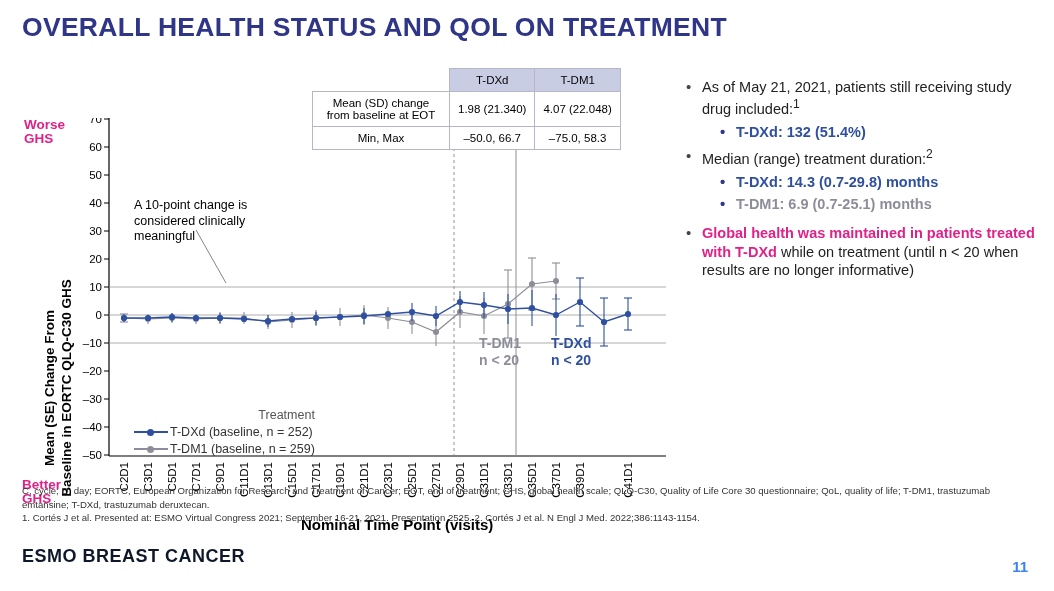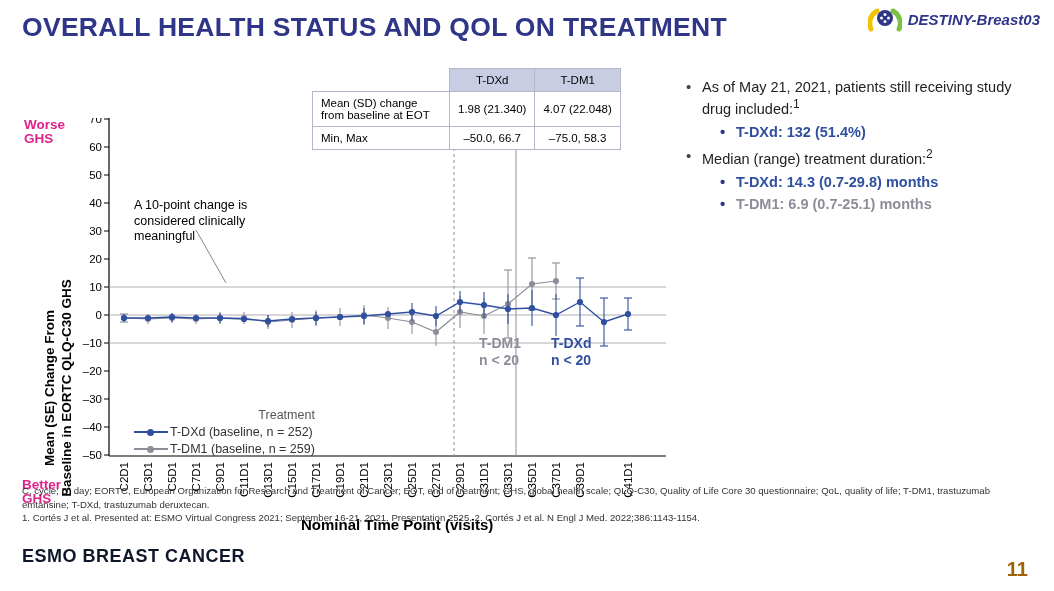--- a/index.html
+++ b/index.html
@@ -11,64 +11,50 @@
   .chart-area{position:absolute;left:16px;top:58px;width:660px;height:420px;}
   .axis-label-left{position:absolute;left:26px;top:150px;width:22px;transform:rotate(-90deg);transform-origin:left top;font-size:13.5px;font-weight:bold;color:#000;white-space:nowrap;}
   .worse{position:absolute;left:8px;top:60px;font-size:13.5px;font-weight:bold;color:#e0218a;line-height:1.05;width:56px;}
   .better{position:absolute;left:6px;top:420px;font-size:13.5px;font-weight:bold;color:#e0218a;line-height:1.05;width:58px;}
   svg.plot{position:absolute;left:60px;top:60px;}
   .xtitle{position:absolute;left:285px;top:458px;font-size:15px;font-weight:bold;color:#000;}
   .annot{position:absolute;left:118px;top:140px;width:160px;font-size:12.5px;color:#000;line-height:1.25;}
   .tbl{position:absolute;left:312px;top:68px;border-collapse:collapse;font-size:11.5px;color:#000;background:#fff;}
   .tbl td,.tbl th{border:1px solid #b6b6c8;padding:5px 8px;text-align:center;font-weight:normal;}
   .tbl th{background:#c9cde4;font-weight:normal;}
-  .tbl td.lbl{text-align:left;width:120px;}
+  .tbl td.lbl{text-align:center;width:120px;}
   .legend{position:absolute;left:118px;top:350px;font-size:12.5px;color:#555;text-align:right;}
   .legend .lrow{display:flex;align-items:center;gap:2px;margin-top:3px;color:#333;}
   .lmark{width:34px;height:2px;position:relative;}
   .lmark i{position:absolute;width:7px;height:7px;border-radius:50%;top:-2.5px;left:13px;}
   .cursor-lbl{position:absolute;font-size:14px;font-weight:bold;line-height:1.2;}
   .bullets{position:absolute;left:686px;top:78px;width:356px;font-size:14.5px;color:#222;}
   .bullets ul{list-style:none;margin:0;padding:0;}
   .bullets li{position:relative;padding-left:16px;margin-bottom:6px;line-height:1.3;}
   .bullets li:before{content:"\2022";position:absolute;left:0;top:-1px;color:#444;font-size:15px;}
   .bullets ul.sub{margin:4px 0 6px 18px;}
   .bullets ul.sub li{margin-bottom:3px;}
   .bullets ul.sub li:before{color:#2f3587;}
   .blue{color:#2f4fa0;font-weight:bold;}
   .gray{color:#8d8d99;font-weight:bold;}
   .pinkp{color:#e0218a;font-weight:bold;}
   .pinknorm{color:#222;font-weight:normal;}
   .footnotes{position:absolute;left:22px;top:484px;width:1010px;font-size:9.6px;color:#333;line-height:1.42;}
   .esmo{position:absolute;left:22px;top:546px;font-size:18px;font-weight:bold;color:#0f172a;letter-spacing:.5px;}
-  .pageno{position:absolute;right:26px;top:558px;font-size:20px;color:#a16207;font-weight:bold;}
+  .pageno{position:absolute;right:26px;top:558px;font-size:15px;color:#3b82f6;font-weight:bold;}
   .tick{font-size:11.5px;fill:#000;}
   .xtick{font-size:11.5px;fill:#000;}
 </style>
 </head>
 <body>
 
 <div class="slide">
 
   <div class="title">OVERALL HEALTH STATUS AND QOL ON TREATMENT</div>
 
-  <div class="logo">
-    <svg width="34" height="28" viewBox="0 0 34 28">
-      <path d="M3 24 A14 14 0 0 1 9 6" stroke="#f2c300" stroke-width="5" fill="none" stroke-linecap="round"></path>
-      <path d="M25 6 A14 14 0 0 1 31 24" stroke="#7ac143" stroke-width="5" fill="none" stroke-linecap="round"></path>
-      <circle cx="17" cy="13" r="8" fill="#2f3587"></circle>
-      <g fill="#ffffff">
-        <circle cx="17" cy="9.5" r="1.5"></circle>
-          <circle cx="13.5" cy="13" r="1.5"></circle>
-        <circle cx="20.5" cy="13" r="1.5"></circle>
-          <circle cx="17" cy="16.5" r="1.5"></circle>
-      </g>
-    </svg>
-    <span class="logo-text">DESTINY-Breast03</span>
-  </div>
 
   <div class="chart-area">
 
     <div class="worse">Worse<br>GHS</div>
     <div class="better">Better<br>GHS</div>
     <div class="axis-label-left">
       <div style="position:absolute;left:-360px;top:0px;width:360px;text-align:center;line-height:1.25;">
         Mean (SE) Change From<br>Baseline in EORTC QLQ-C30 GHS
       </div>
     </div>
@@ -306,20 +292,23 @@
           <li class="blue">T-DXd: 132 (51.4%)</li>
         </ul>
       </li>
       <li>
         <span>Median (range) treatment duration:</span><sup>2</sup>
         <ul class="sub">
           <li class="blue">T-DXd: 14.3 (0.7-29.8) months</li>
           <li class="gray">T-DM1: 6.9 (0.7-25.1) months</li>
         </ul>
       </li>
+      <li style="margin-top:10px;">
+        <span class="pinkp">Global health was maintained in patients treated with T-DXd</span><span class="pinknorm"> while on treatment (until n &lt; 20 when results are no longer informative)</span>
+      </li>
     </ul>
   </div>
 
   <div class="footnotes">
     <div>C, cycle; D, day; EORTC, European Organization for Research and Treatment of Cancer; EOT, end of treatment; GHS, global health scale; QLQ-C30, Quality of Life Core 30 questionnaire; QoL, quality of life; T-DM1, trastuzumab emtansine; T-DXd, trastuzumab deruxtecan.</div>
     <div>1. Cortés J et al. Presented at: ESMO Virtual Congress 2021; September 16-21, 2021. Presentation 2525. 2. Cortés J et al. N Engl J Med. 2022;386:1143-1154.</div>
   </div>
 
   <div class="esmo">ESMO BREAST CANCER</div>
   <div class="pageno">11</div>

